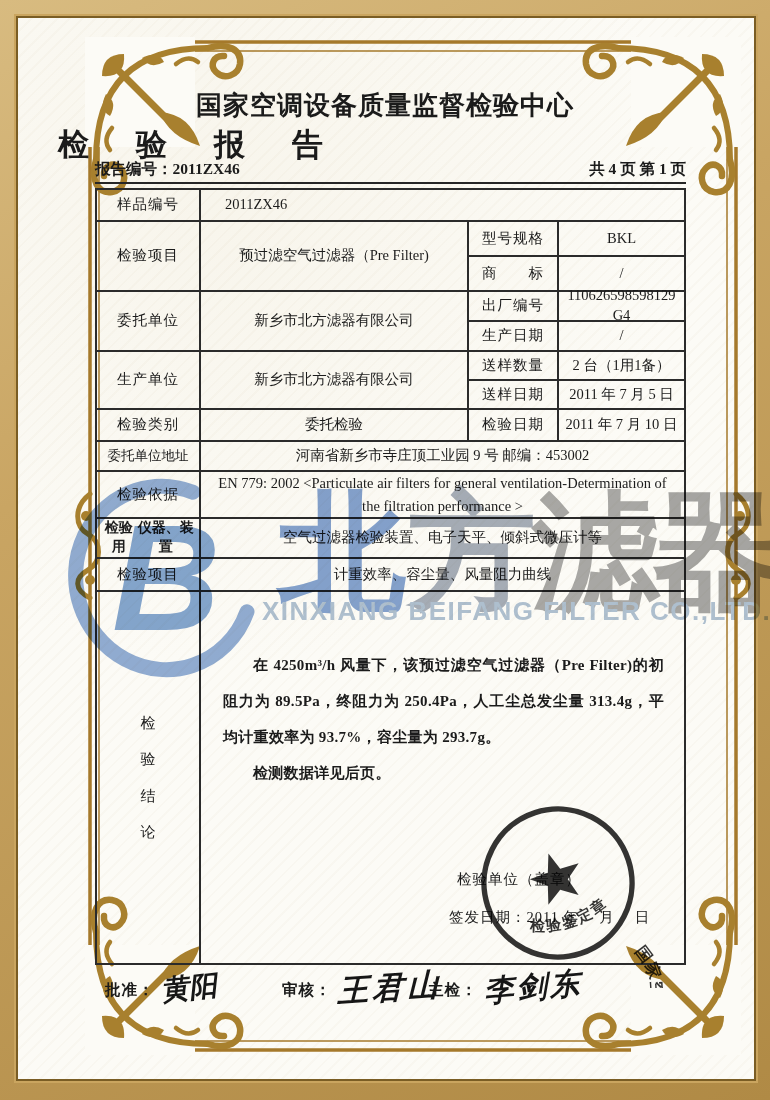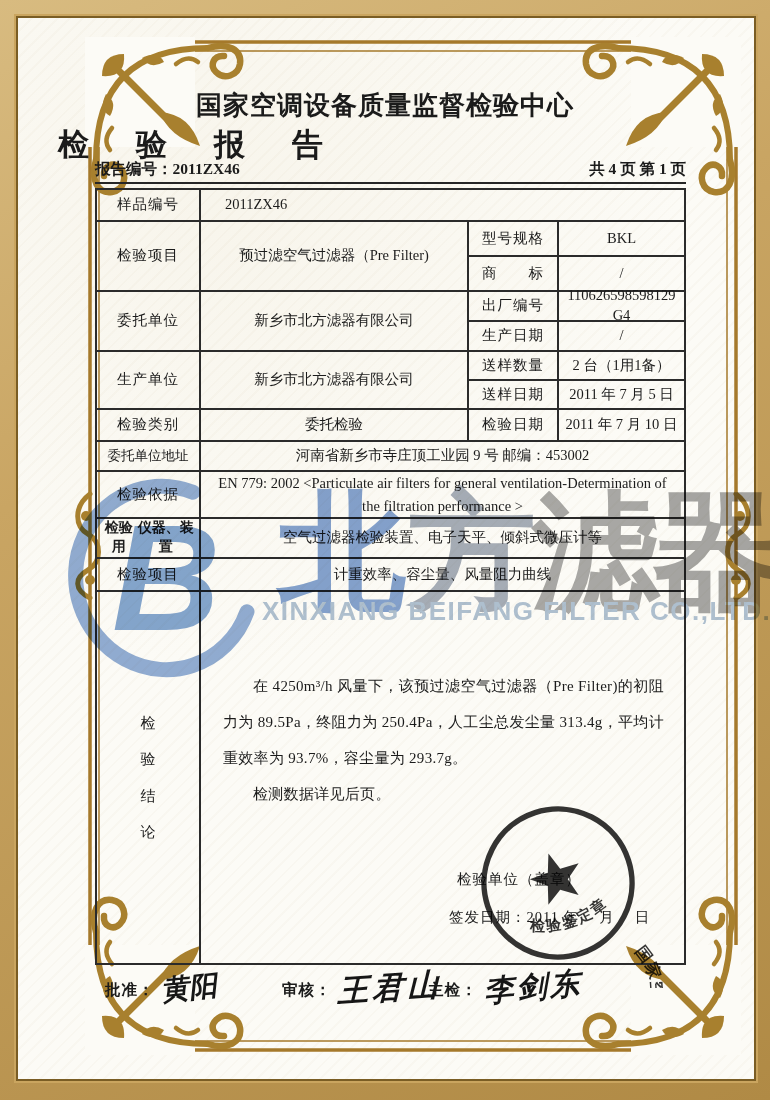--- a/index.html
+++ b/index.html
@@ -26,21 +26,21 @@
     grid-template-rows:32px 35px 35px 30px 30px 29px 29px 32px 30px 47px 40px 33px 371px;}
   .cell{border-right:2px solid #2b2b2b;border-bottom:2px solid #2b2b2b;
     display:flex;align-items:center;justify-content:center;text-align:center;
     font-size:14.5px;line-height:1.35;box-sizing:border-box;padding:1px 4px;}
   .cell.nr{border-right:none;} .cell.nb{border-bottom:none;}
   .cell.left{justify-content:flex-start;text-align:left;padding-left:24px;}
   .lbl{letter-spacing:1px;}
   .basis{font-size:14.5px;line-height:1.55;padding:2px 10px;}
   .twoline{flex-direction:row;line-height:1.35;font-weight:bold;}
   .concl{position:relative;display:block;text-align:left;}
-  .concl-text{padding:75px 16px 0 18px;font-size:15px;line-height:2.4;text-align:justify;letter-spacing:.3px;}
+  .concl-text{padding:54px 16px 0 18px;font-size:15px;line-height:2.4;text-align:justify;letter-spacing:.3px;font-weight:bold;}
   .concl-text p{margin:0;text-indent:2em;}
   .vlabel{flex-direction:column;gap:16px;font-size:15px;}
   .issue-unit{position:absolute;left:256px;top:278px;font-size:14.5px;letter-spacing:1px;}
   .issue-date{position:absolute;left:248px;top:316px;font-size:14.5px;letter-spacing:1px;}
   .stamp{position:absolute;left:453px;top:778px;z-index:6;mix-blend-mode:multiply;opacity:.9;}
   .watermark{position:absolute;left:0;top:0;width:770px;height:1100px;z-index:4;
     pointer-events:none;mix-blend-mode:multiply;opacity:.85;}
   .wm-char{position:absolute;top:488px;font-size:128px;font-weight:700;
     font-family:"Liberation Sans","DejaVu Sans",sans-serif;line-height:1;}
   .wm-en{position:absolute;left:262px;top:596px;font-size:26px;font-weight:700;letter-spacing:1.5px;

